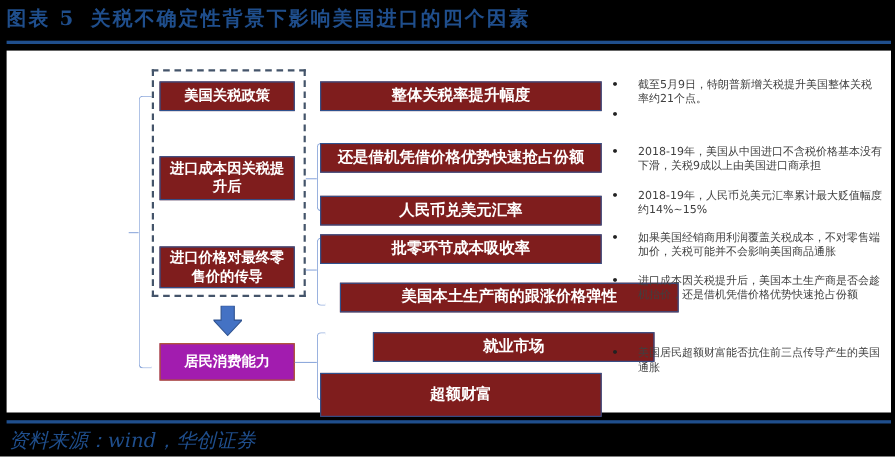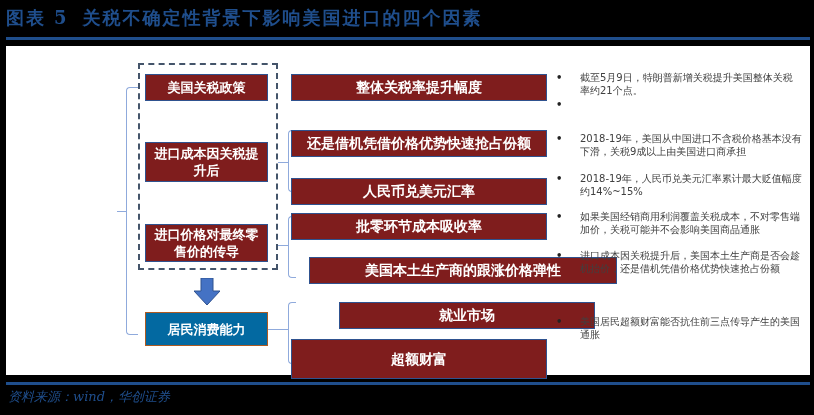--- a/index.html
+++ b/index.html
@@ -21,42 +21,42 @@
     .canvas {
       position: absolute; left: 6px; top: 46px; width: 804px; height: 329px;
       background: #ffffff;
     }
     .box {
       position: absolute; background: #7f1d1d; color: #ffffff;
       border: 1px solid #2f528f; box-sizing: border-box;
       display: flex; align-items: center; justify-content: center; text-align: center;
       font-size: 13px; line-height: 17px; font-weight: bold;
     }
-    .box.orange { background: #0369a1; border-color: #ae5a21; }
+    .box.orange { background: #a21caf; border-color: #ae5a21; }
     .box.mid { font-size: 14px; }
     .dash {
       position: absolute; border: 2px dashed #44546a; box-sizing: border-box;
     }
     .bracket {
       position: absolute; border: 1px solid #8faadc; border-right: none; box-sizing: border-box;
       border-radius: 4px 0 0 4px;
     }
     .tick { position: absolute; height: 1px; background: #8faadc; }
     .arrow { position: absolute; }
     .note {
       position: absolute; font-size: 10px; line-height: 13px; color: #404040;
       padding-left: 24px; width: 222px; box-sizing: content-box;
     }
     .note .dot {
       position: absolute; left: 0; top: 0; font-weight: bold; color: #222;
     }
     .source {
       position: absolute; left: 8px; top: 388px;
       font-family: "DejaVu Serif", "Liberation Serif", serif; font-style: italic;
-      font-size: 13px; color: #1f4e8c; white-space: nowrap;
+      font-size: 18px; color: #1f4e8c; white-space: nowrap;
     }
   </style>
 </head>
 <body>
 
 <div class="title">
   <span>图表</span><span class="num">5</span><span>关税不确定性背景下影响美国进口的四个因素</span>
 </div>
 <div class="rule top"></div>
 

